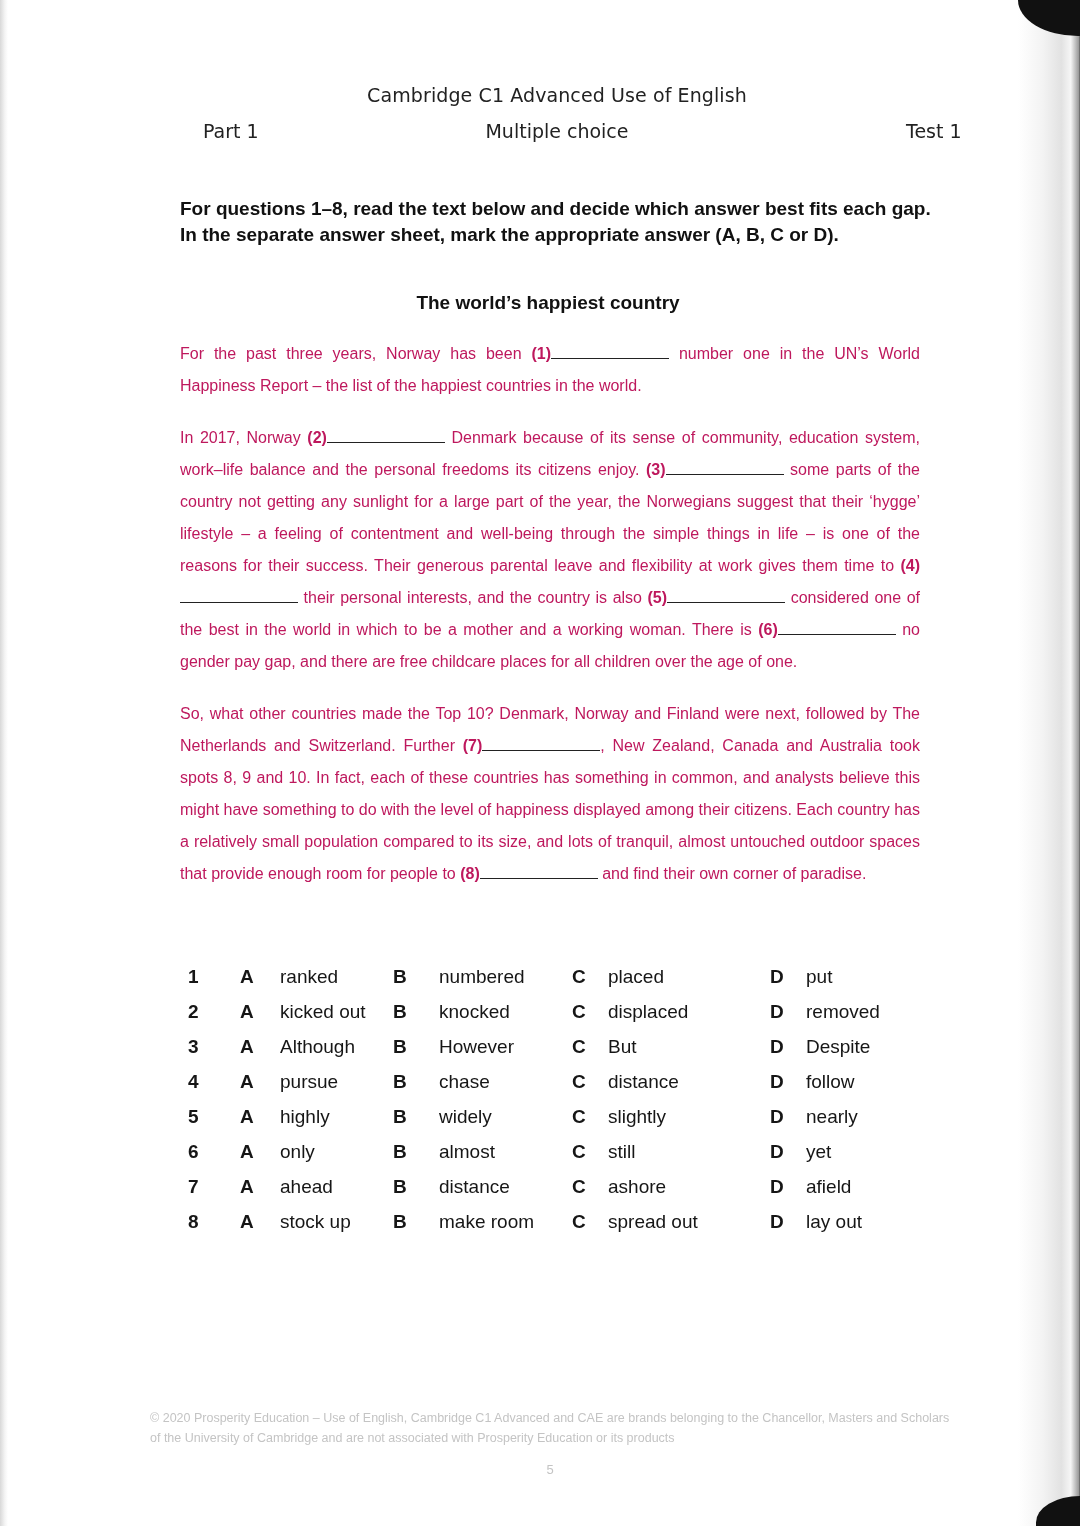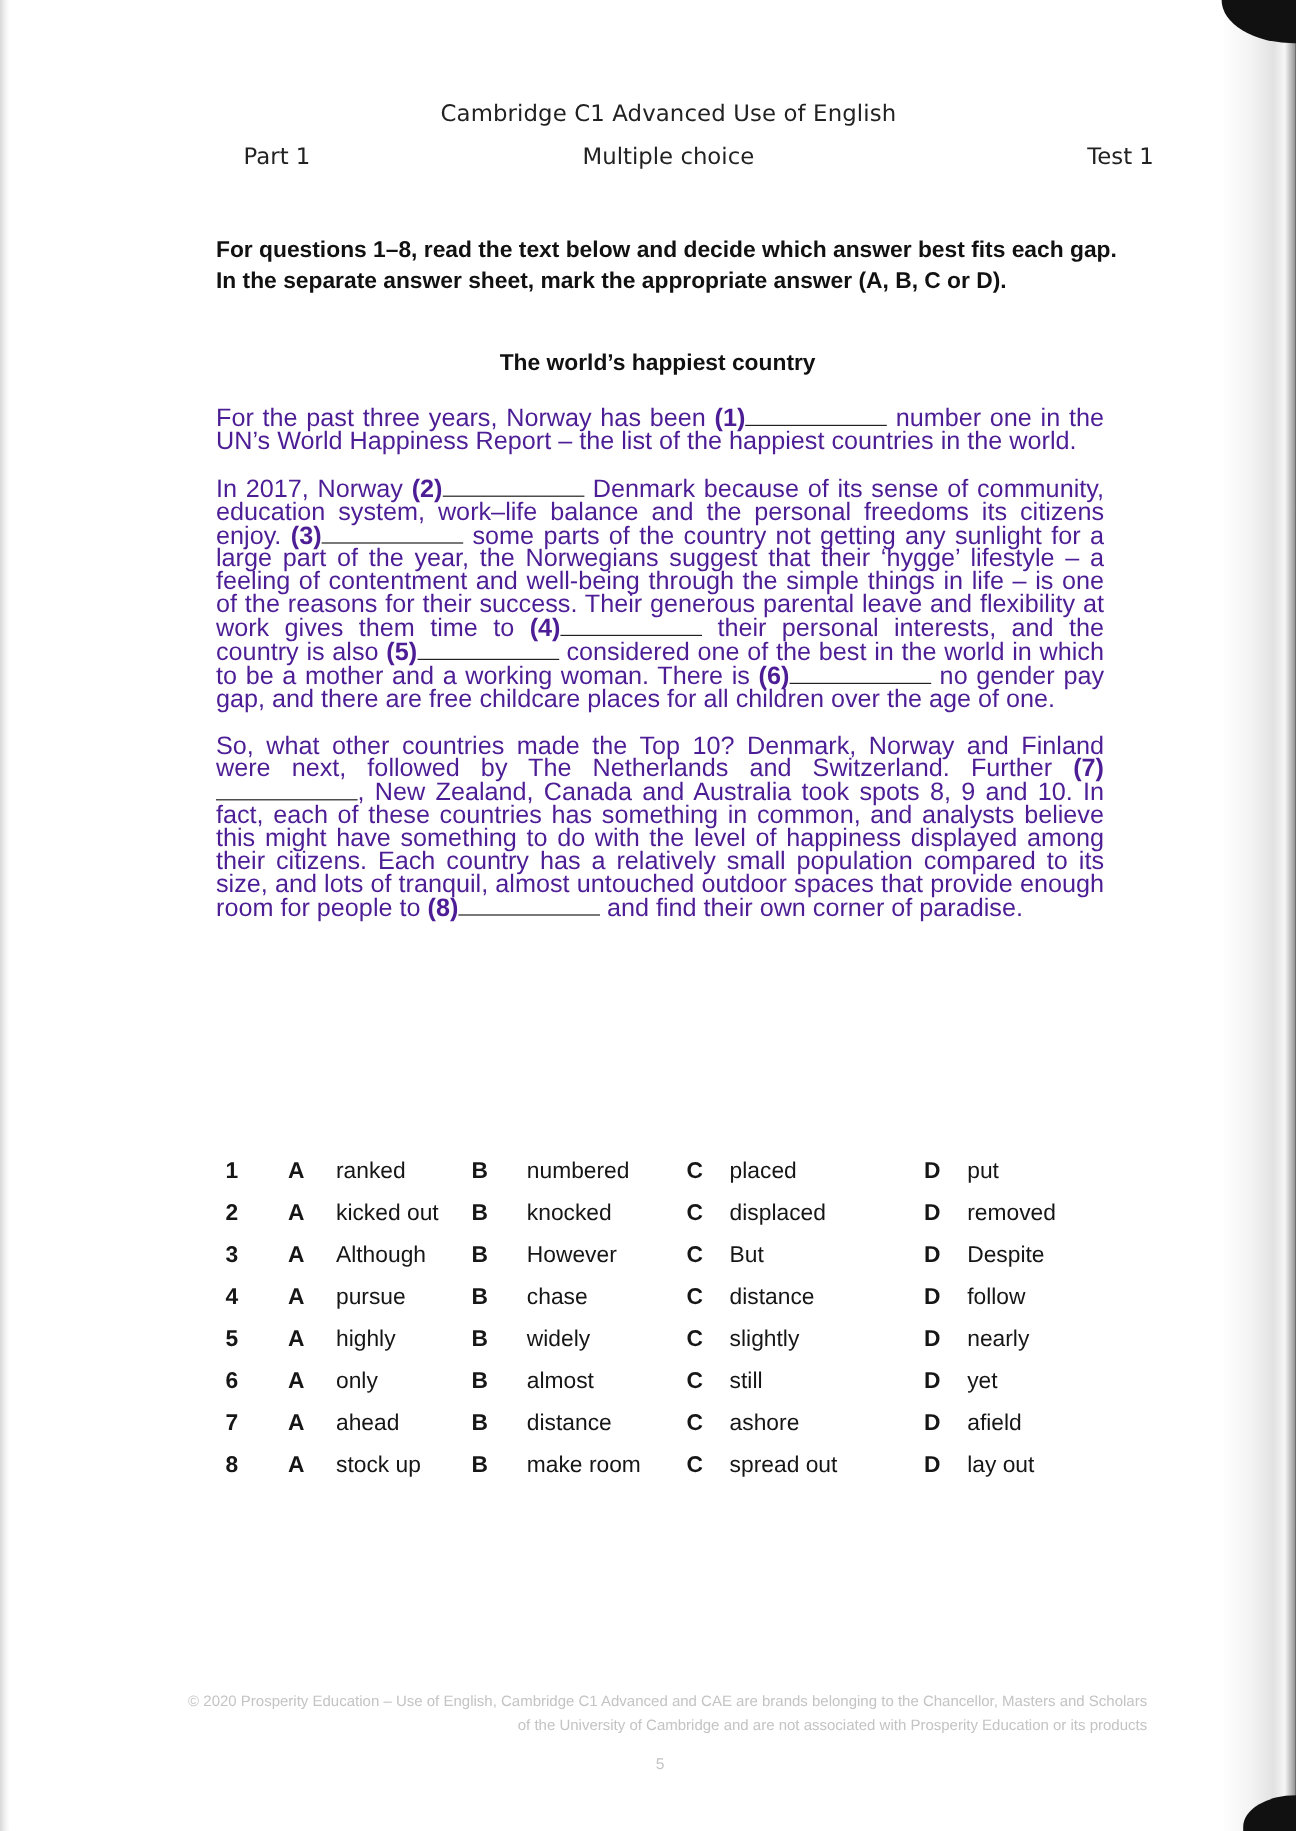--- a/index.html
+++ b/index.html
@@ -38,40 +38,40 @@
   .instructions {
     position: absolute; left: 180px; top: 196px; width: 760px;
     font-weight: bold; font-size: 19px; line-height: 26px; color: #111;
   }
   .text-title {
     position: absolute; left: 0; width: 1096px; top: 292px; text-align: center;
     font-weight: bold; font-size: 19px; color: #111;
   }
   .passage {
     position: absolute; left: 180px; top: 338px; width: 740px;
-    font-size: 21px; line-height: 19px; color: #4c1d95;
+    font-size: 16px; line-height: 32px; color: #be185d;
     text-align: justify;
   }
   .passage p { margin: 0 0 20px 0; }
   .qnum { font-weight: bold; }
   .gap { display: inline-block; width: 118px; border-bottom: 1.3px solid #222; height: 16px; vertical-align: baseline; }
   .options { position: absolute; left: 180px; top: 960px; width: 760px; }
   .opt-row { position: relative; height: 35px; font-size: 19px; color: #161616; }
   .opt-row span { position: absolute; top: 6px; }
   .c-num { left: 8px; font-weight: bold; }
   .c-la  { left: 60px; font-weight: bold; }
   .c-a   { left: 100px; }
   .c-lb  { left: 213px; font-weight: bold; }
   .c-b   { left: 259px; }
   .c-lc  { left: 392px; font-weight: bold; }
   .c-c   { left: 428px; }
   .c-ld  { left: 590px; font-weight: bold; }
   .c-d   { left: 626px; }
   .footer {
-    position: absolute; left: 150px; top: 1408px; width: 806px; text-align: right;
+    position: absolute; left: 150px; top: 1408px; width: 806px; text-align: left;
     font-size: 12.5px; line-height: 20px; color: #c4c4c4;
   }
   .page-num {
     position: absolute; left: 0; width: 1100px; top: 1462px; text-align: center;
     font-size: 13px; color: #c4c4c4;
   }
 </style>
 </head>
 <body>
 

